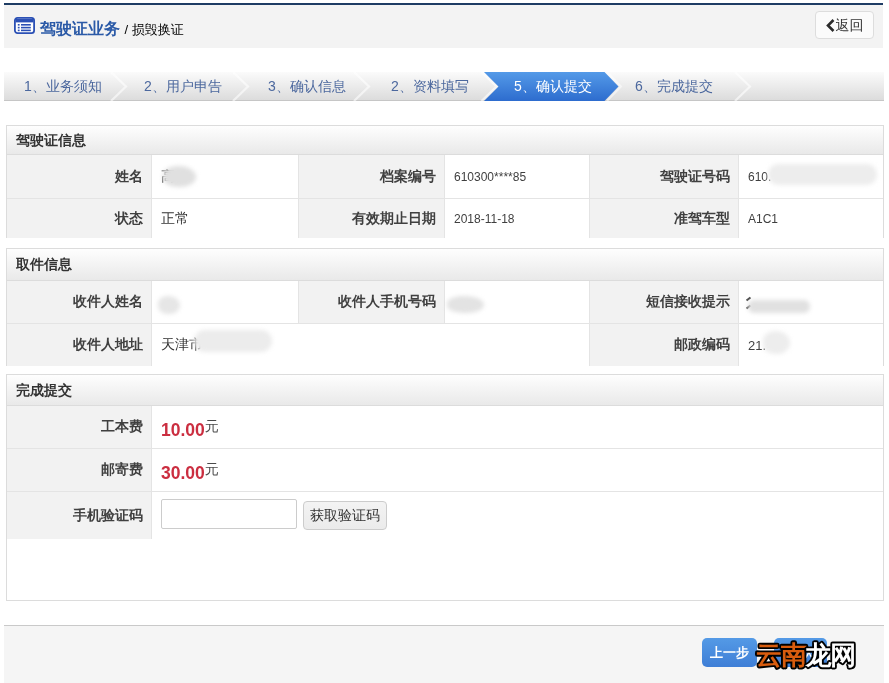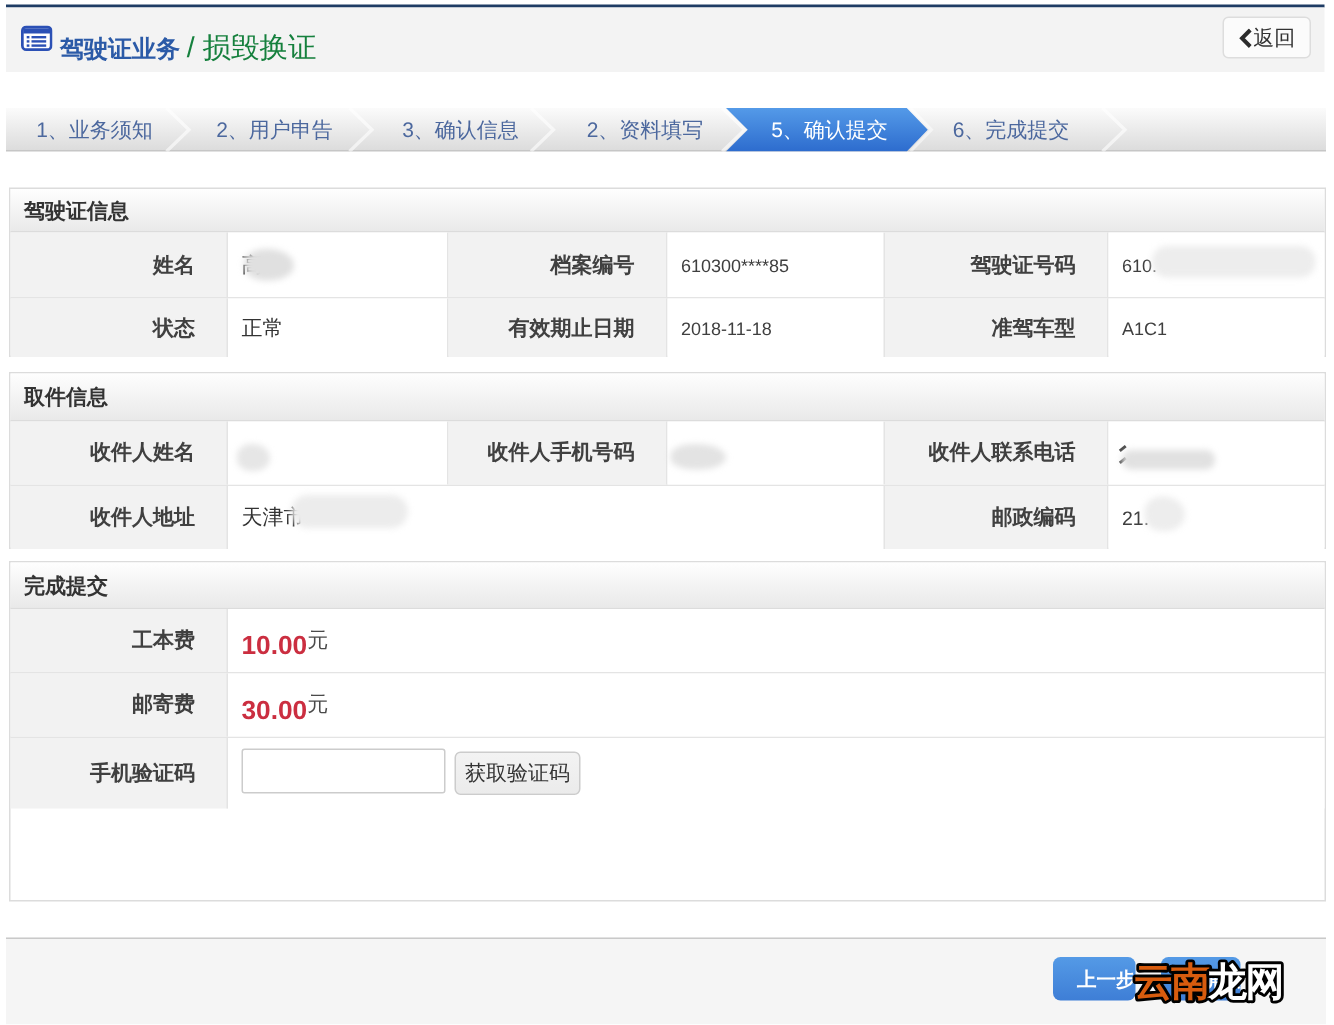--- a/index.html
+++ b/index.html
@@ -2,44 +2,44 @@
 <html><head>
 <meta charset="utf-8">
 <style>
 * { margin:0; padding:0; box-sizing:border-box; }
 html,body { width:889px; height:683px; background:#fff; font-family:"Liberation Sans",sans-serif; position:relative; overflow:hidden; }
 .abs { position:absolute; }
 
 .topline { left:4px; top:3px; width:879px; height:2px; background:#1e3c64; }
 .hdr { left:4px; top:5px; width:879px; height:43px; background:#f3f3f3; }
 .hdr-title { left:40px; top:19px; font-size:16px; font-weight:bold; color:#2b5aa7; }
-.hdr-sub { color:#15803d; font-weight:normal; font-size:19px; }
+.hdr-sub { color:#000000; font-weight:normal; font-size:13px; }
 .backbtn { left:815px; top:11px; width:59px; height:28px; background:#fbfbfb; border:1px solid #ddd; border-radius:4px; font-size:14px; color:#333; text-align:center; line-height:26px; }
 
 .steps { left:4px; top:72px; width:880px; height:29px; background:linear-gradient(#fbfbfb,#dcdcdc); border-bottom:1px solid #c6c6c6; }
 .step { position:absolute; top:0; height:29px; line-height:29px; font-size:14px; font-weight:normal; color:#4c689e; text-align:center; width:122px; }
 .step.act { color:#fff; }
 
 .tbl { left:6px; width:878px; border:1px solid #dcdcdc; background:#fff; }
 .thead { height:29px; line-height:28px; background:linear-gradient(#fefefe,#e9e9e9); border-bottom:1px solid #dcdcdc; font-size:14px; font-weight:bold; color:#333; padding-left:9px; }
 .row { display:flex; border-bottom:1px solid #e4e4e4; }
 .row:last-child { border-bottom:none; }
-.lbl { background:#f2f2f2; border-right:1px solid #e4e4e4; font-size:14px; font-weight:bold; color:#404040; text-align:right; padding-right:21px; display:flex; align-items:center; justify-content:flex-end; }
+.lbl { background:#f2f2f2; border-right:1px solid #e4e4e4; font-size:14px; font-weight:bold; color:#404040; text-align:right; padding-right:8px; display:flex; align-items:center; justify-content:flex-end; }
 .val { background:#fff; font-size:14px; color:#333; display:flex; align-items:center; padding-left:9px; position:relative; }
 .val.bord { border-right:1px solid #e4e4e4; }
 .bl { position:absolute; border-radius:45% 55% 50% 45%; filter:blur(2px); }
 .red-num { color:#cb2e40; font-weight:bold; font-size:17.5px; position:relative; top:3px; }
 .num { font-size:12px; color:#3f3f3f; }
 .yuan { color:#4a4a4a; font-size:14px; margin-left:0; }
 .inputbox { width:136px; height:30px; border:1px solid #ccc; background:#fff; border-radius:2px; margin-top:-3px; }
 .codebtn { width:84px; height:29px; margin-left:6px; background:linear-gradient(#f3f3f3,#ebebeb); border:1px solid #ccc; border-radius:4px; font-size:14px; color:#333; text-align:center; line-height:27px; }
 .redmsg { color:#ba7263; font-size:14px; line-height:26px; white-space:nowrap; padding-top:8px; transform:scaleX(0.857); transform-origin:0 50%; }
 
 .foot { left:4px; top:625px; width:880px; height:58px; background:#f5f5f5; border-top:1px solid #c9c9c9; }
-.bluebtn { position:absolute; height:29px; border-radius:5px; background:linear-gradient(#549ae6,#3e7ed6); color:#fff; font-size:13px; text-align:right; line-height:29px; font-weight:bold; }
+.bluebtn { position:absolute; height:29px; border-radius:5px; background:linear-gradient(#549ae6,#3e7ed6); color:#fff; font-size:13px; text-align:center; line-height:29px; font-weight:bold; }
 </style>
 </head>
 <body>
 <div class="abs topline"></div>
 <div class="abs hdr"></div>
 <svg class="abs" style="left:14px;top:17px" width="21" height="17" viewBox="0 0 21 17">
   <rect x="0.9" y="0.9" width="19.2" height="15.2" rx="2.6" fill="#fff" stroke="#2b50b5" stroke-width="1.8"></rect>
   <path d="M1.5 1.8 h18 v3.6 h-18 z" fill="#2b50b5"></path>
   <g fill="#2b50b5">
     <rect x="3.8" y="7" width="1.8" height="1.6"></rect>
@@ -114,21 +114,21 @@
   <div class="thead" style="height:32px;line-height:31px">取件信息</div>
   <div class="row" style="height:43px">
     <div class="lbl" style="width:145px">收件人姓名</div>
     <div class="val bord" style="width:147px">
         <i class="bl" style="left:6px;top:15px;width:22px;height:18px;background:#e6e6e6"></i>
       </div>
     <div class="lbl" style="width:146px">收件人手机号码</div>
     <div class="val bord" style="width:145px">
         <i class="bl" style="left:2px;top:15px;width:37px;height:17px;background:#e3e3e3"></i>
       </div>
-    <div class="lbl" style="width:149px">收件人联系电话</div>
+    <div class="lbl" style="width:149px">短信接收提示</div>
     <div class="val" style="width:144px">
         <i style="position:absolute;left:7px;top:17px;width:5px;height:2px;background:#4a4a4a;transform:rotate(-38deg)"></i>
         <i style="position:absolute;left:7px;top:25px;width:5px;height:2px;background:#4a4a4a;transform:rotate(-38deg)"></i>
         <i class="bl" style="left:9px;top:19px;width:62px;height:13px;background:#e1e1e1;border-radius:6px"></i>
       </div>
   </div>
   <div class="row" style="height:42px">
     <div class="lbl" style="width:145px">收件人地址</div>
     <div class="val bord" style="width:438px">天津市<i class="bl" style="left:42px;top:6px;width:78px;height:22px;background:#ececec;border-radius:12px"></i></div>
     <div class="lbl" style="width:149px">邮政编码</div>

